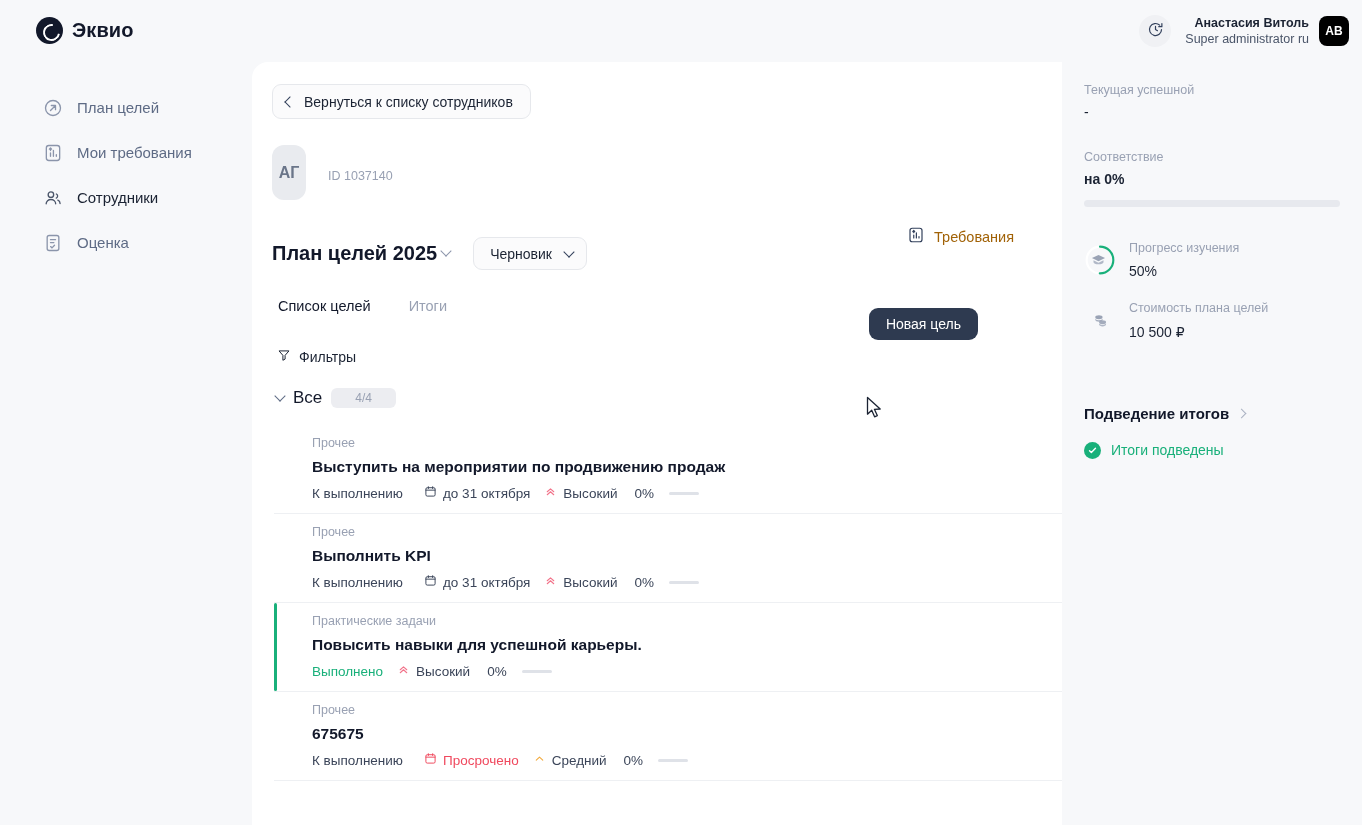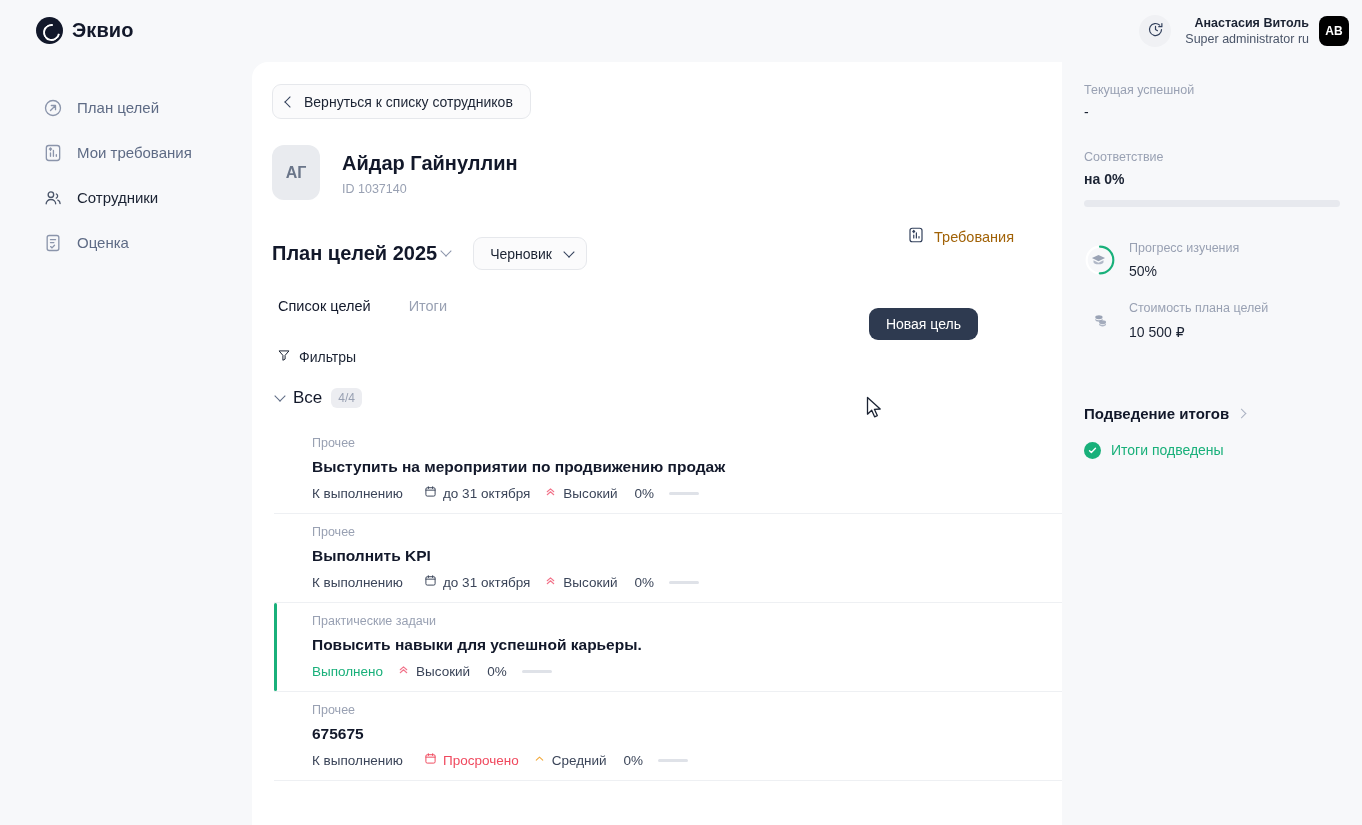--- a/index.html
+++ b/index.html
@@ -78,21 +78,21 @@
     display: inline-flex; align-items: center; gap: 10px;
     margin: 22px 0 0 20px; height: 35px; padding: 0 17px 0 13px;
     border: 1px solid #e6e8ec; border-radius: 9px; background: #fbfbfc;
     font-size: 14px; color: #1b2333; cursor: pointer;
   }
   .chev-left { width: 8px; height: 8px; border-left: 1.7px solid #33415c;
     border-bottom: 1.7px solid #33415c; transform: rotate(45deg); margin-top:0px; }
 
   .profile-row { display: flex; align-items: center; gap: 22px; margin: 26px 0 0 20px; }
   .avatar-lg {
-    width: 48px; height: 55px; border-radius: 12px; background: #e9ebef;
+    width: 34px; height: 55px; border-radius: 12px; background: #e9ebef;
     color: #6a7589; font-size: 16px; font-weight: bold;
     display: flex; align-items: center; justify-content: center; flex: 0 0 auto;
   }
   .profile-name { font-size: 20px; font-weight: bold; color: #12182a; line-height: 1.3; }
   .profile-id { font-size: 12.5px; color: #99a1b3; margin-top: 6px; }
   .req-link {
     position: absolute; right: 48px; top: 164px;
     display: inline-flex; align-items: center; gap: 9px;
     font-size: 14.5px; color: #a16207; cursor: pointer;
   }
@@ -132,21 +132,21 @@
   .group-row {
     display: flex; align-items: center; gap: 9px; margin: 22px 0 0 24px;
   }
   .chev-down-group {
     width: 8px; height: 8px; border-right: 1.7px solid #5e6b85;
     border-bottom: 1.7px solid #5e6b85; transform: rotate(45deg); margin-top: -4px;
   }
   .group-title { font-size: 17px; color: #12182a; }
   .group-count {
     background: #ecedf1; color: #99a1b3; font-size: 12px;
-    border-radius: 6px; padding: 3px 7px;
+    border-radius: 6px; padding: 3px 24px;
   }
 
   .goals { margin-top: 17px; }
   .goal {
     position: relative; padding: 11px 0 12px 38px; margin-left: 22px;
   }
   .goal .accent {
     position: absolute; left: 0; top: 0; bottom: 0; width: 3px;
     border-radius: 2px; background: transparent;
   }
@@ -282,21 +282,20 @@
   <div class="main">
 
     <div class="back-btn">
       <span class="chev-left"></span>
       <span>Вернуться к списку сотрудников</span>
     </div>
 
     <div class="profile-row">
       <div class="avatar-lg">АГ</div>
       <div>
-        <div class="profile-name">Айдар Гайнуллин</div>
         <div class="profile-id">ID 1037140</div>
       </div>
     </div>
 
     <div class="req-link">
       <span>
         <svg viewBox="0 0 24 24" width="18" height="18" fill="none" stroke="#33415c" stroke-width="1.6">
           <rect x="4" y="3" width="16" height="18" rx="3"></rect>
           <path d="M9 16v-4M12.5 16v-7M16 16v-2" stroke-linecap="round"></path>
           <path d="M9 9V6.3M7.7 7.4L9 6l1.3 1.4" stroke-linecap="round" stroke-linejoin="round"></path>

